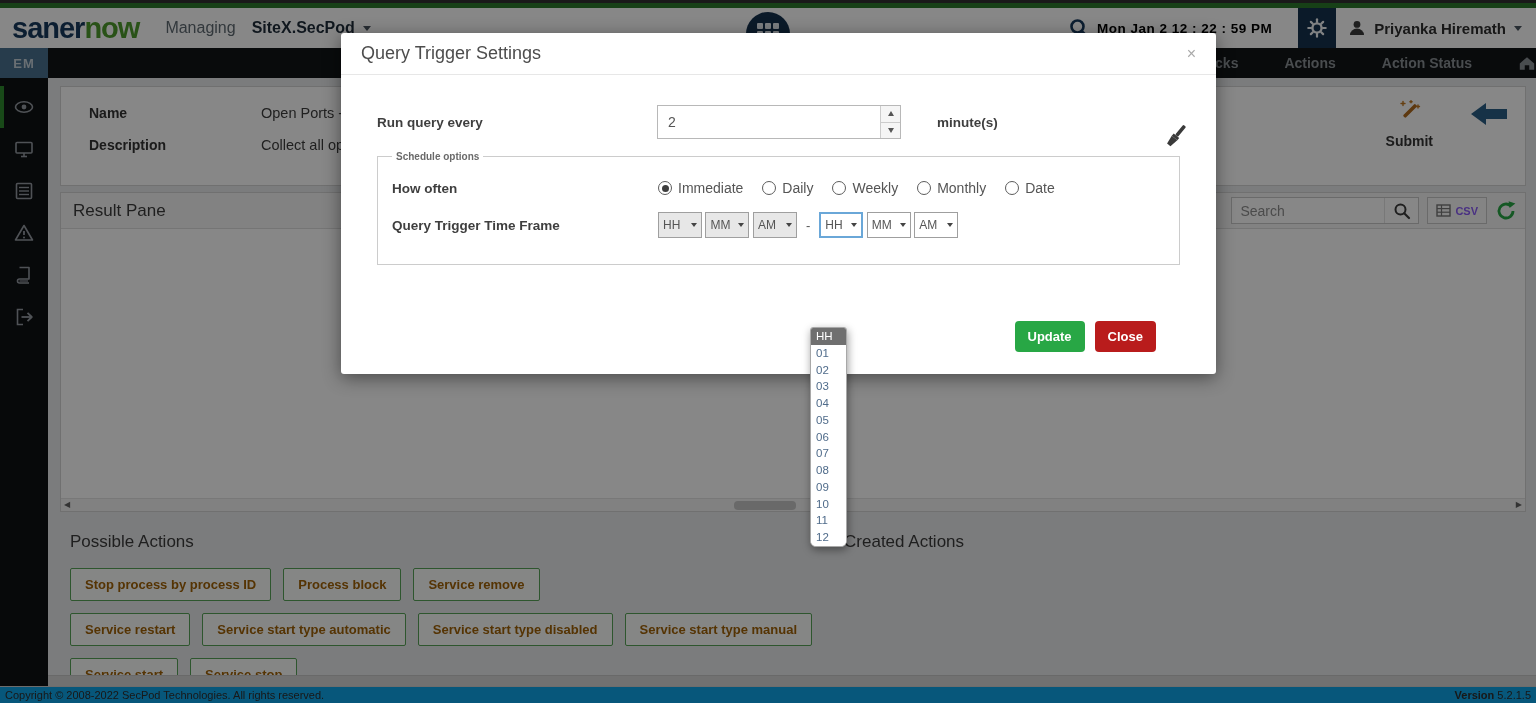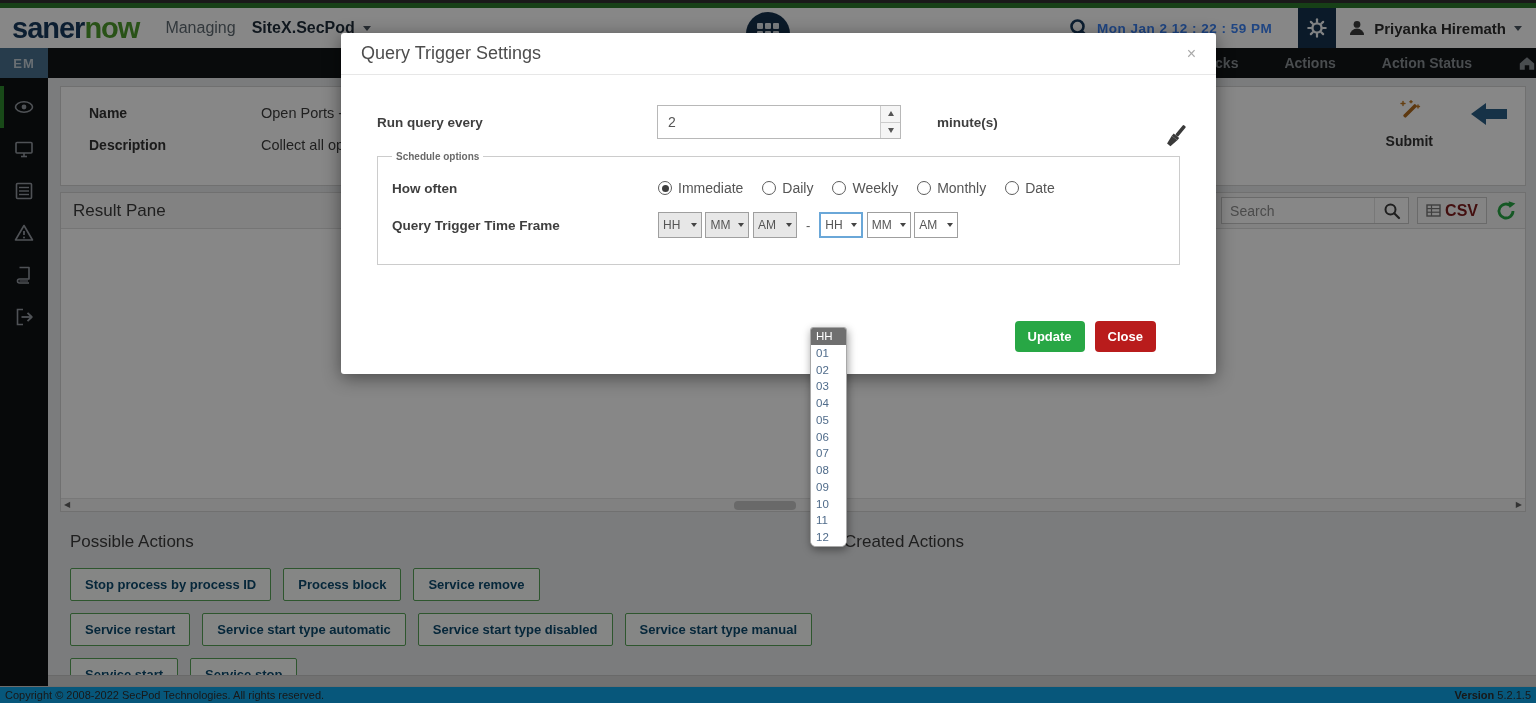--- a/index.html
+++ b/index.html
@@ -16,21 +16,21 @@
   .logo { font-size:29px; font-weight:bold; letter-spacing:-1px; line-height:1; }
   .logo .p1 { color:#173a5e; } .logo .p2 { color:#4e9b2d; }
   .managing { color:#5f6a72; font-size:16px; margin-left:26px; }
   .account { color:#1f2d3a; font-size:16px; font-weight:bold; margin-left:16px; display:flex; align-items:center; gap:8px; }
   .caret { display:inline-block; width:0; height:0; border-left:4px solid transparent; border-right:4px solid transparent; border-top:5px solid #4a5560; }
   .grid-circle { position:absolute; left:746px; top:4px; width:44px; height:44px; border-radius:50%;
     background:#16324f; display:flex; align-items:center; justify-content:center; }
   .grid9 { display:grid; grid-template-columns:repeat(3,6px); grid-template-rows:repeat(3,6px); gap:2px; }
   .grid9 span { background:#e8eef4; border-radius:1px; }
   .header-right { position:absolute; right:0; top:0; height:40px; display:flex; align-items:center; }
-  .datetime { font-size:13.5px; font-weight:bold; color:#3b82f6; margin:0 26px 0 7px; letter-spacing:.5px; }
+  .datetime { font-size:13.5px; font-weight:bold; color:#000000; margin:0 26px 0 7px; letter-spacing:.5px; }
   .gear-box { width:38px; height:40px; background:#16324f; display:flex; align-items:center; justify-content:center; }
   .user-box { display:flex; align-items:center; gap:8px; padding:0 14px 0 12px; color:#2f2f2f; font-size:15px; font-weight:bold; }
 
   
   .nav { position:absolute; left:0; top:48px; width:1536px; height:30px; background:#121518;
     display:flex; align-items:center; justify-content:flex-end; gap:46px; }
   .nav-item { color:#8b9196; font-size:14px; font-weight:bold; }
   .em-tab { position:absolute; left:0; top:48px; width:48px; height:30px; background:#4a7190;
     color:#c6d2da; font-size:13px; font-weight:bold; letter-spacing:1px; display:flex; align-items:center; justify-content:center; }
 
@@ -54,32 +54,32 @@
 
   .panelB { position:absolute; left:12px; top:114px; right:10px; height:320px; background:#fff; border:1px solid #d3d3d3; }
   .rp-header { height:36px; background:#f6f6f6; border-bottom:1px solid #dedede; display:flex; align-items:center; padding:0 8px 0 12px; }
   .rp-title { font-size:17px; color:#3c3c3c; }
   .rp-tools { margin-left:auto; display:flex; align-items:center; gap:8px; }
   .search-wrap { display:flex; align-items:center; border:1px solid #c9c9c9; background:#fff; height:27px; }
   .search-input { border:none; outline:none; width:152px; padding:0 8px; font-size:14px; color:#444; font-family:"Liberation Sans",sans-serif; }
   .search-input::placeholder { color:#8e8e8e; }
   .search-btn { width:34px; height:100%; display:flex; align-items:center; justify-content:center; border-left:1px solid #e3e3e3; }
   .csv-btn { display:flex; align-items:center; gap:4px; border:1px solid #c9c9c9; background:#fafafa; height:27px; padding:0 8px;
-    font-size:16px; color:#7f1d1d; font-weight:bold; }
+    font-size:11px; color:#8b5cf6; font-weight:bold; }
   .rp-body { height:271px; background:#fff; }
   .hscroll { position:absolute; left:0; right:0; bottom:0; height:13px; background:#f3f3f3; border-top:1px solid #e2e2e2;
     display:flex; align-items:center; justify-content:space-between; padding:0 3px; }
   .scroll-arrow { font-size:8px; color:#606060; line-height:1; }
   .hthumb { position:absolute; left:46%; top:2px; width:62px; height:9px; background:#c6c6c6; border-radius:4px; }
 
   .sections { position:absolute; left:12px; right:10px; top:444px; height:260px; display:flex; gap:22px; }
   .col { flex:1; }
   .sec-title { font-size:17px; color:#3c3c3c; margin:10px 0 16px 10px; }
   .btn-row { display:flex; gap:12px; margin:0 0 12px 10px; }
-  .action-btn { border:1px solid #57a257; background:#fcfdfc; color:#0c4a6e; font-size:13px; font-weight:bold;
+  .action-btn { border:1px solid #57a257; background:#fcfdfc; color:#a16207; font-size:13px; font-weight:bold;
     padding:8px 14px; border-radius:2px; font-family:"Liberation Sans",sans-serif; white-space:nowrap; }
 
   .bottom-scroll { position:absolute; left:48px; right:0; bottom:17px; height:11px; background:#d5d5d5; border-top:1px solid #c6c6c6; z-index:5; }
 
   .footer { position:absolute; left:0; right:0; bottom:0; height:17px; background:#0ea5e9; border-top:1px solid #cfcfcf;
     display:flex; align-items:center; justify-content:space-between; padding:0 5px; font-size:11px; color:#2e2e2e; }
   .version b { font-weight:bold; }
 
   
   .overlay { position:absolute; inset:0; background:rgba(0,0,0,0.47); z-index:50; }

